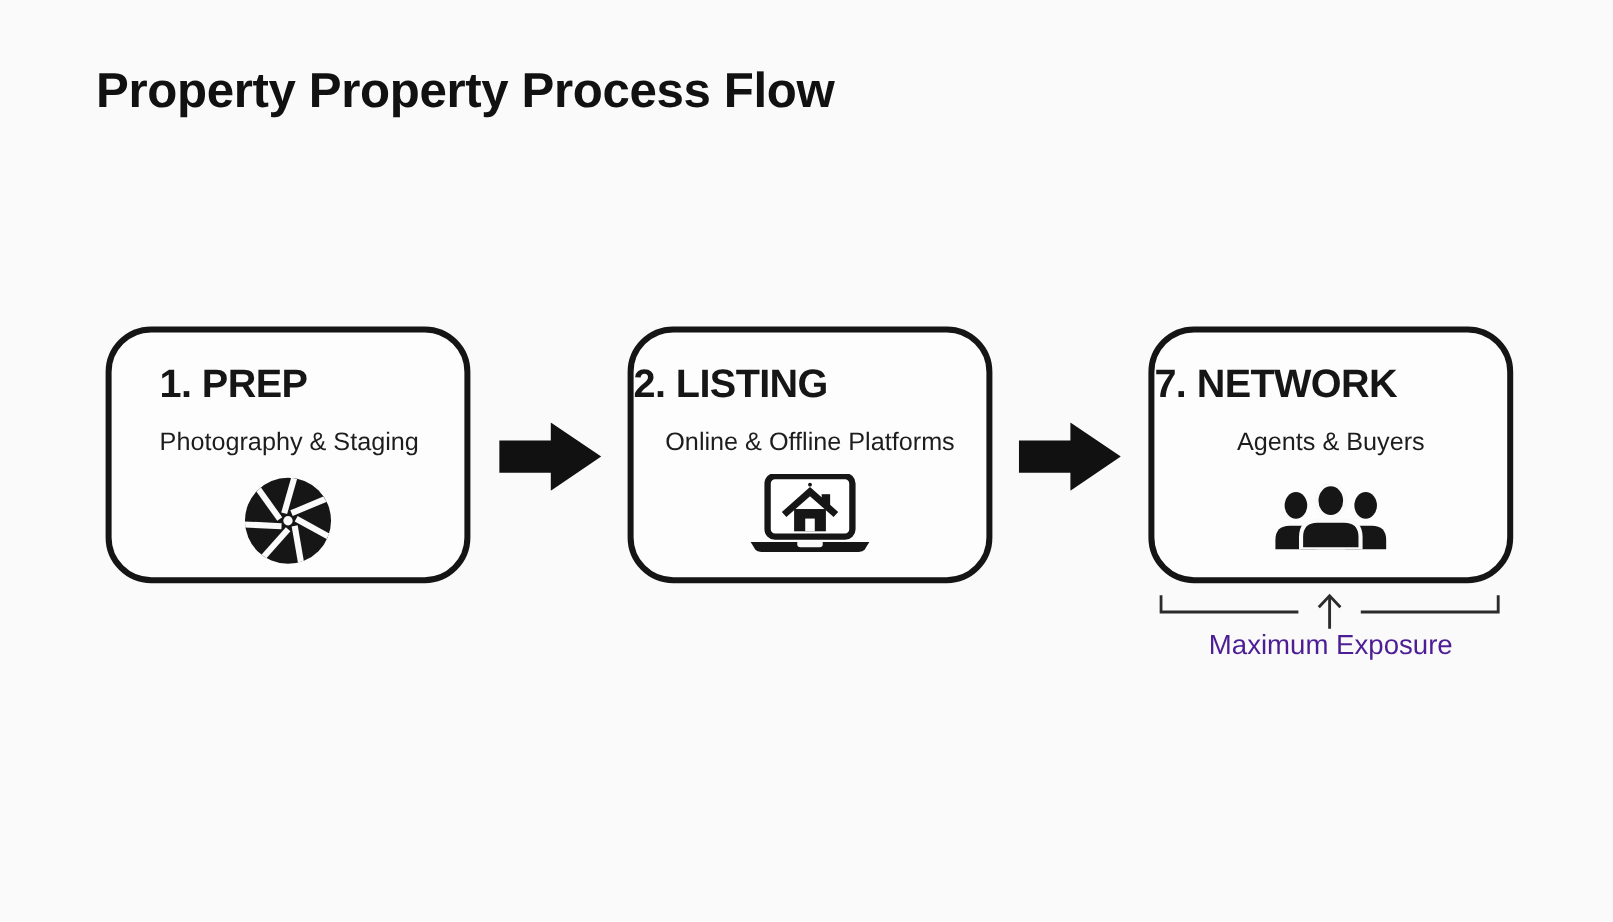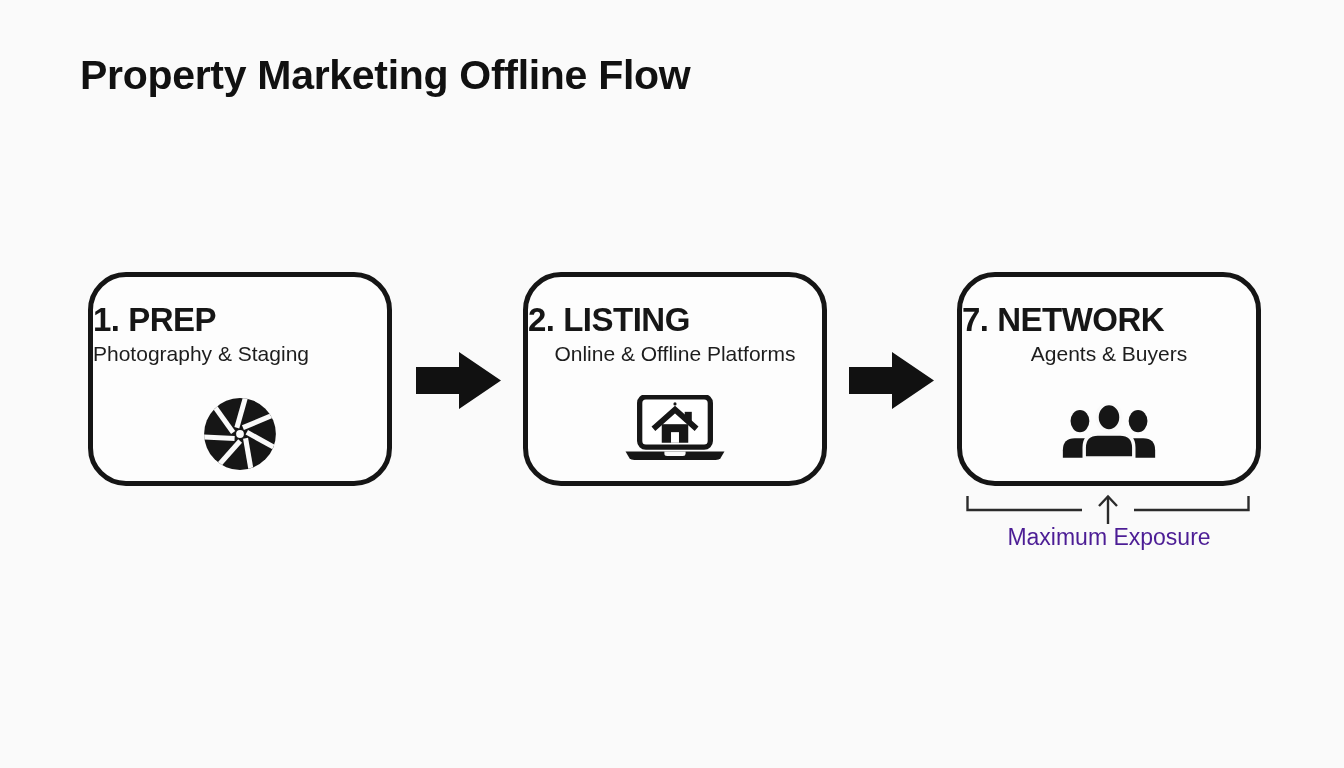--- a/index.html
+++ b/index.html
@@ -39,29 +39,30 @@
     font-size: 33px;
     font-weight: bold;
     letter-spacing: -0.5px;
     margin-top: 26px;
     line-height: 1;
     text-align: left;
     white-space: nowrap;
   }
   .step-subtitle {
     font-size: 21px;
-    margin-top: 6px;
+    margin-top: 21px;
     line-height: 1.1;
     color: #1d1d1d;
     text-align: center;
     white-space: nowrap;
   }
   .align-left .step-heading,
   .align-left .step-subtitle {
     text-align: left;
+    padding-left: 40px;
   }
 
   .step-icon-wrap {
     position: absolute;
     left: 0; right: 0; top: 118px;
     display: flex;
     justify-content: center;
     align-items: flex-start;
   }
 
@@ -94,21 +95,21 @@
     color: #4c1d95;
     white-space: nowrap;
   }
 
   .icon-ink { fill: #161616; }
   .icon-cut { stroke: #fafafa; }
 </style>
 </head>
 <body>
 
-<h1 class="page-title">Property Marketing Offline Flow</h1>
+<h1 class="page-title">Property Property Process Flow</h1>
 
 <div class="step-card pos-1 align-left">
   <div class="step-heading">1. PREP</div>
   <div class="step-subtitle">Photography &amp; Staging</div>
   <div class="step-icon-wrap">
     <svg width="78" height="78" viewBox="0 0 100 100" aria-hidden="true">
       <defs>
         <clipPath id="apclip">
             <circle cx="50" cy="50" r="46"></circle>
           </clipPath>

